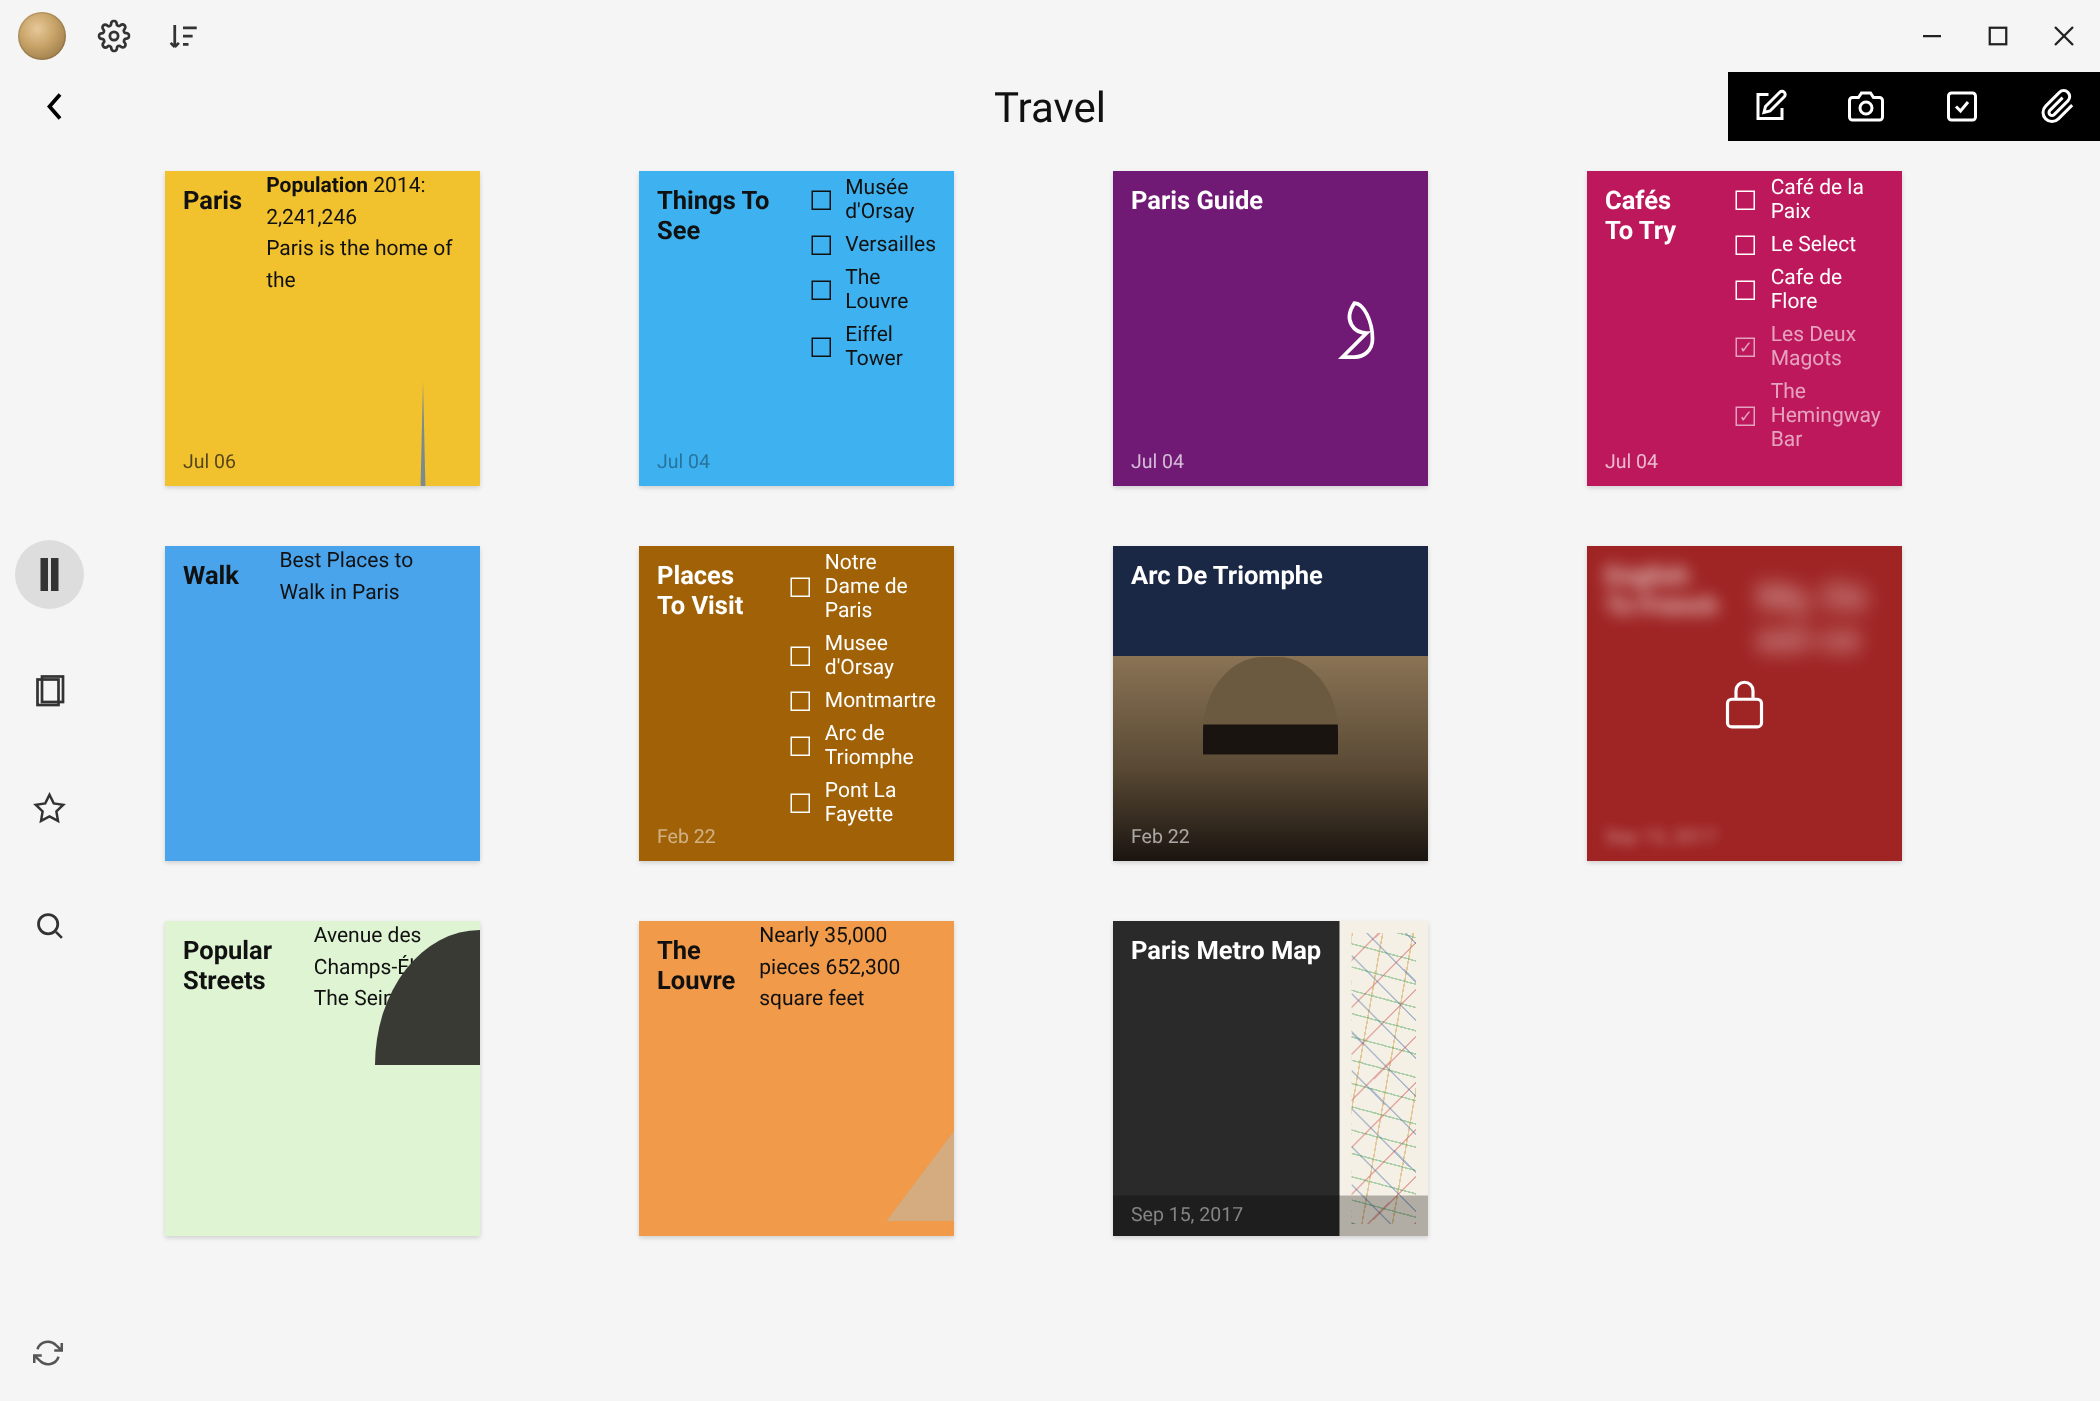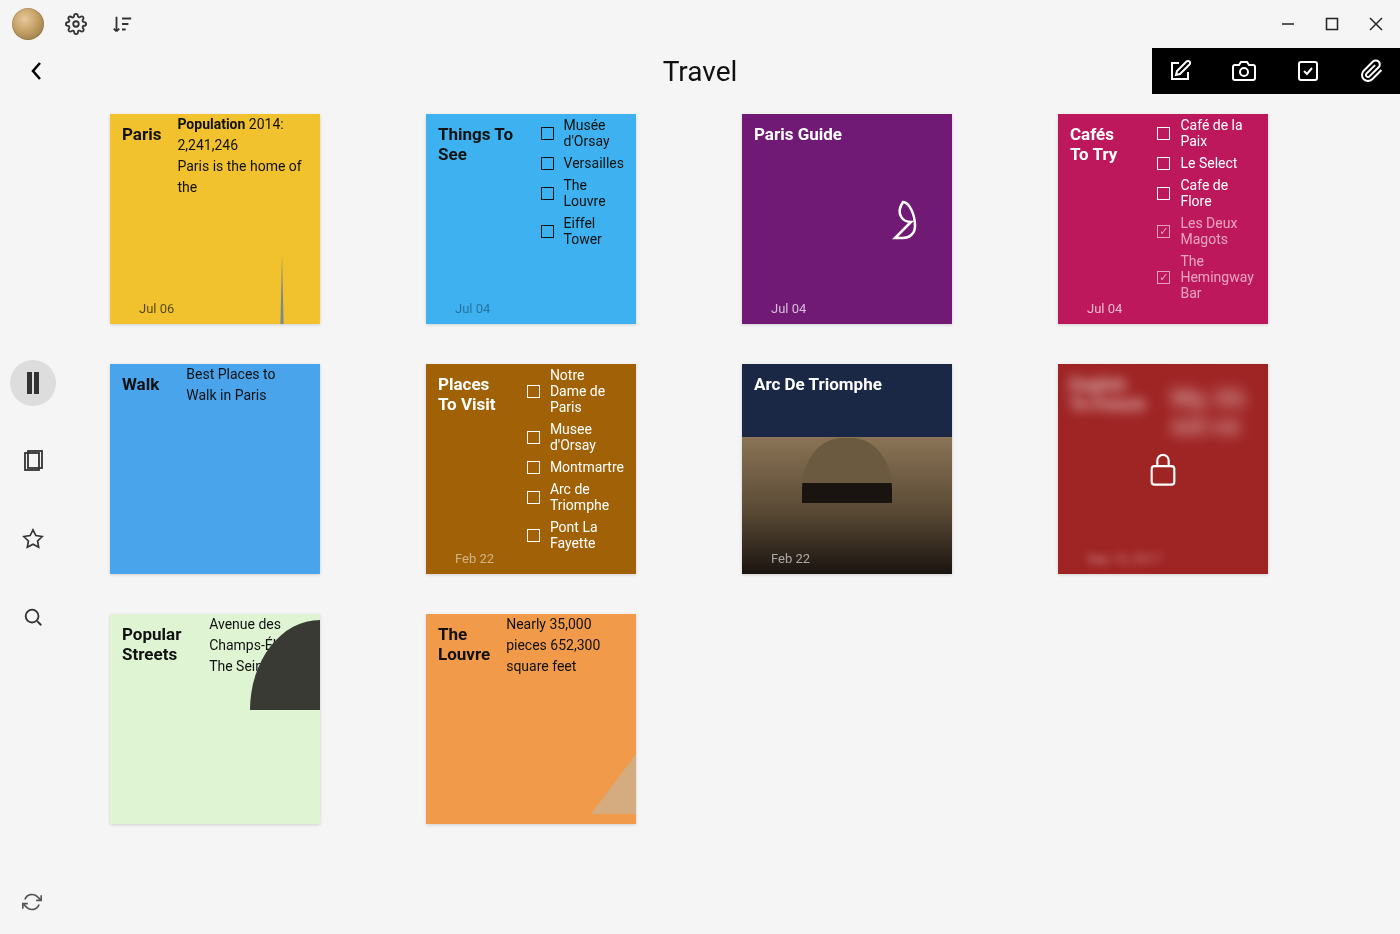--- a/index.html
+++ b/index.html
@@ -98,21 +98,21 @@
   width: 210px;
   height: 210px;
   position: relative;
   overflow: hidden;
   display: flex;
   flex-direction: row;
   box-shadow: 0 1px 3px rgba(0,0,0,0.15);
 }
 .card-title { font-size: 17px; font-weight: 700; padding: 10px 12px 4px; }
 .card-body { font-size: 14px; padding: 0 4px; line-height: 1.5; }
-.card-date { position: absolute; bottom: 8px; left: 29px; font-size: 13px; opacity: 0.7; }
+.card-date { position: absolute; bottom: 8px; left: 12px; font-size: 13px; opacity: 0.7; }
 .card-img { flex:1; margin-top:6px; }
 
 .checklist { list-style:none; padding: 0 12px; }
 .checklist li { display:flex; align-items:center; gap:10px; font-size:14px; padding:3px 0; }
 .checkbox { width:13px; height:13px; border:1.5px solid currentColor; flex-shrink:0; display:flex; align-items:center; justify-content:center; }
 .checkbox.checked::after { content:"✓"; font-size:11px; line-height:1; }
 .checked-item { opacity: 0.6; }
 
 
 .bg-yellow { background:#f2c22e; color:#111; }
@@ -393,14 +393,19 @@
     </div>
     <div class="card-img img-streets"></div>
   </div>
 
   <div class="card bg-orange">
     <div class="card-title">The Louvre</div>
     <div class="card-body">Nearly 35,000 pieces 652,300 square feet</div>
     <div class="card-img img-louvre"></div>
   </div>
 
+  <div class="card bg-dark">
+    <div class="card-title" style="position:relative;z-index:2;">Paris Metro Map</div>
+    <div class="card-img img-metro" style="margin-top:0;"></div>
+    <div class="card-date" style="background:rgba(0,0,0,0.4);left:0;right:0;bottom:0;padding:6px 12px;color:#aaa;">Sep 15, 2017</div>
+  </div>
 
 </div>
 
 </body></html>

